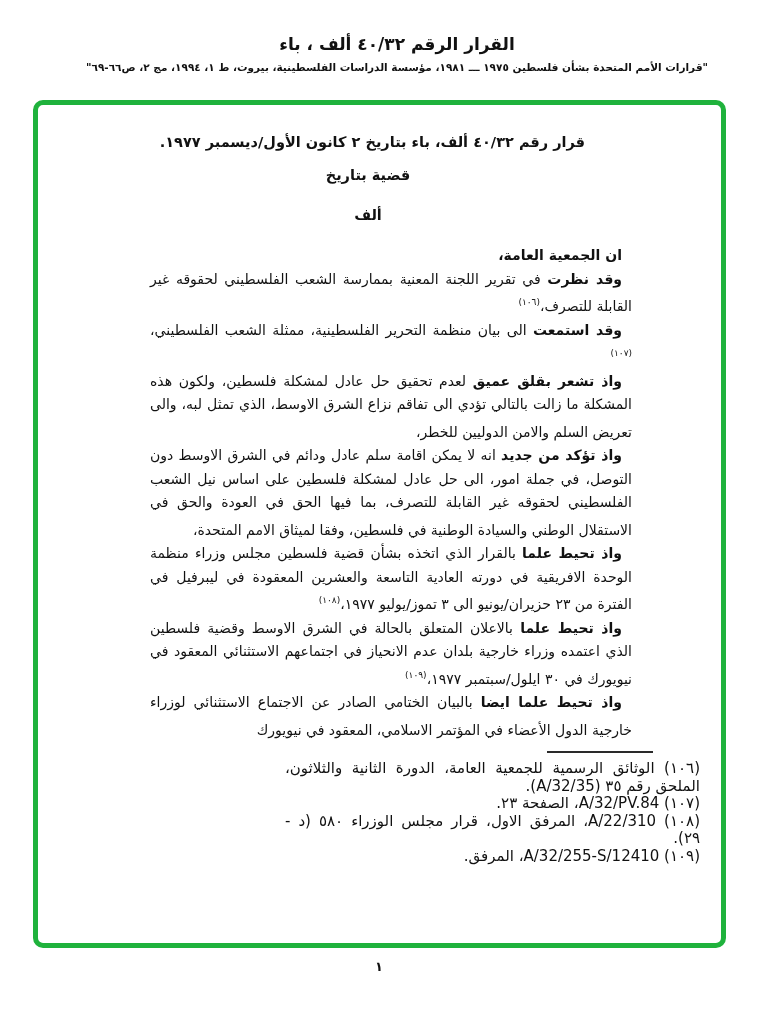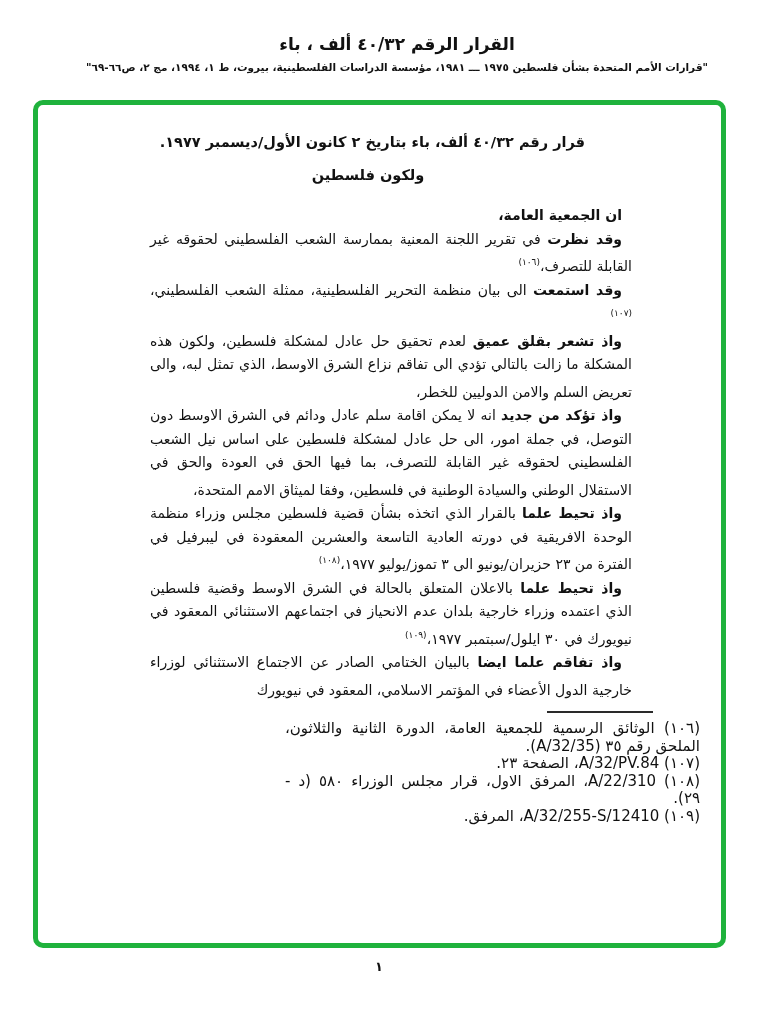--- a/index.html
+++ b/index.html
@@ -56,39 +56,40 @@
 <div class="page" style="color: rgb(17, 17, 17);">
 
   <div class="hdr">
     <div class="hdr-title">القرار الرقم ٤٠/٣٢ ألف ، باء</div>
     <div class="hdr-src">"قرارات الأمم المتحدة بشأن فلسطين ١٩٧٥ ـــ ١٩٨١، مؤسسة الدراسات الفلسطينية، بيروت، ط ١، ١٩٩٤، مج ٢، ص٦٦-٦٩"</div>
   </div>
 
   <div class="frame" style="border-color: rgb(31, 178, 60);">
     <div class="doc">
       <p class="doc-heading">قرار رقم ٤٠/٣٢ ألف، باء بتاريخ ٢ كانون الأول/ديسمبر ١٩٧٧.</p>
-      <p class="doc-subject">ولكون فلسطين</p>
+      <p class="doc-subject">قضية بتاريخ</p>
+      <p class="doc-section">ألف</p>
 
       <div class="body" id="paragraphs">
   <p><span class="lead">ان الجمعية العامة،</span><span></span><span class="ref"></span></p>
 
 
   <p><span class="lead">وقد نظرت</span><span> في تقرير اللجنة المعنية بممارسة الشعب الفلسطيني لحقوقه غير القابلة للتصرف،</span><span class="ref">(١٠٦)</span></p>
 
   <p><span class="lead">وقد استمعت</span><span> الى بيان منظمة التحرير الفلسطينية، ممثلة الشعب الفلسطيني،</span><span class="ref">(١٠٧)</span></p>
 
   <p><span class="lead">واذ تشعر بقلق عميق</span><span> لعدم تحقيق حل عادل لمشكلة فلسطين، ولكون هذه المشكلة ما زالت بالتالي تؤدي الى تفاقم نزاع الشرق الاوسط، الذي تمثل لبه، والى تعريض السلم والامن الدوليين للخطر،</span><span class="ref"></span></p>
 
   <p><span class="lead">واذ تؤكد من جديد</span><span> انه لا يمكن اقامة سلم عادل ودائم في الشرق الاوسط دون التوصل، في جملة امور، الى حل عادل لمشكلة فلسطين على اساس نيل الشعب الفلسطيني لحقوقه غير القابلة للتصرف، بما فيها الحق في العودة والحق في الاستقلال الوطني والسيادة الوطنية في فلسطين، وفقا لميثاق الامم المتحدة،</span><span class="ref"></span></p>
 
   <p><span class="lead">واذ تحيط علما</span><span> بالقرار الذي اتخذه بشأن قضية فلسطين مجلس وزراء منظمة الوحدة الافريقية في دورته العادية التاسعة والعشرين المعقودة في ليبرفيل في الفترة من ٢٣ حزيران/يونيو الى ٣ تموز/يوليو ١٩٧٧،</span><span class="ref">(١٠٨)</span></p>
 
   <p><span class="lead">واذ تحيط علما</span><span> بالاعلان المتعلق بالحالة في الشرق الاوسط وقضية فلسطين الذي اعتمده وزراء خارجية بلدان عدم الانحياز في اجتماعهم الاستثنائي المعقود في نيويورك في ٣٠ ايلول/سبتمبر ١٩٧٧،</span><span class="ref">(١٠٩)</span></p>
 
-  <p><span class="lead">واذ تفاقم علما ايضا</span><span> بالبيان الختامي الصادر عن الاجتماع الاستثنائي لوزراء خارجية الدول الأعضاء في المؤتمر الاسلامي، المعقود في نيويورك</span><span class="ref"></span></p>
+  <p><span class="lead">واذ تحيط علما ايضا</span><span> بالبيان الختامي الصادر عن الاجتماع الاستثنائي لوزراء خارجية الدول الأعضاء في المؤتمر الاسلامي، المعقود في نيويورك</span><span class="ref"></span></p>
 </div>
 
       <div class="footnotes">
         <div class="fn-rule"></div>
         <div id="footnote-list">
   <p class="fn-item"><span class="fn-marker">(١٠٦)</span> <span>الوثائق الرسمية للجمعية العامة، الدورة الثانية والثلاثون، الملحق رقم ٣٥ (A/32/35).</span></p>
 
   <p class="fn-item"><span class="fn-marker">(١٠٧)</span> <span>A/32/PV.84، الصفحة ٢٣.</span></p>
 
   <p class="fn-item"><span class="fn-marker">(١٠٨)</span> <span>A/22/310، المرفق الاول، قرار مجلس الوزراء ٥٨٠ (د - ٢٩).</span></p>

